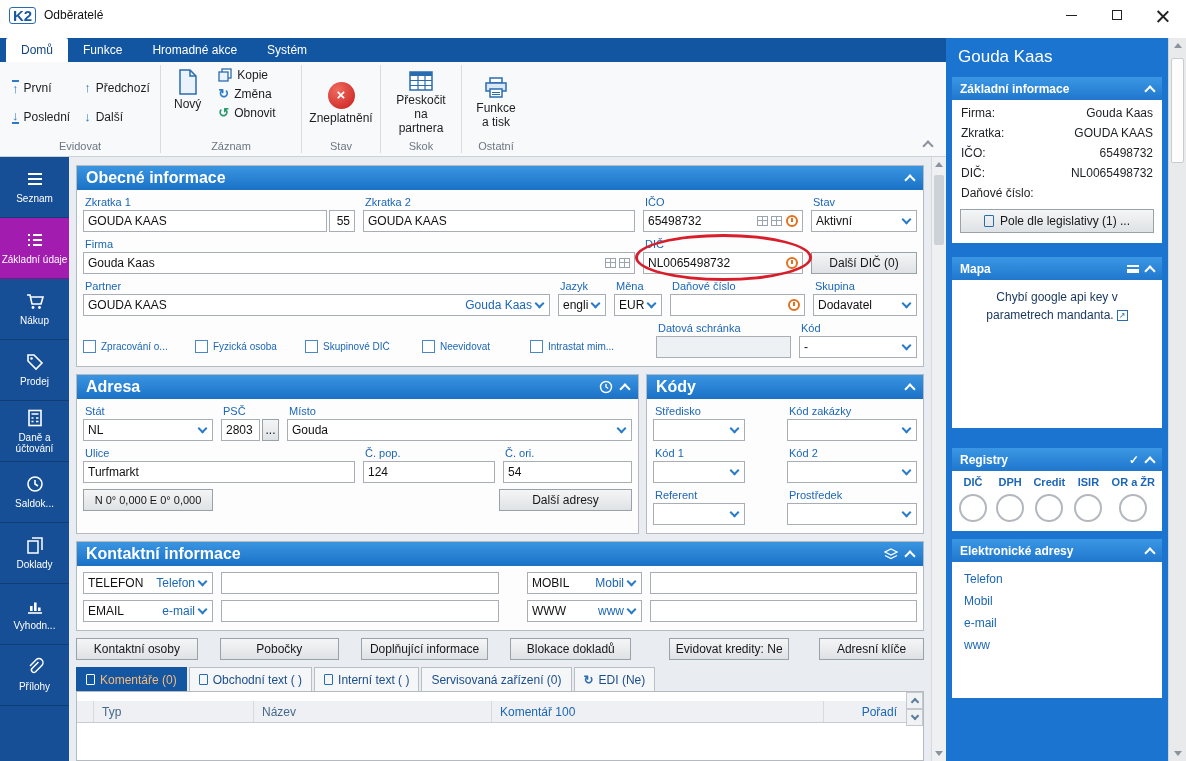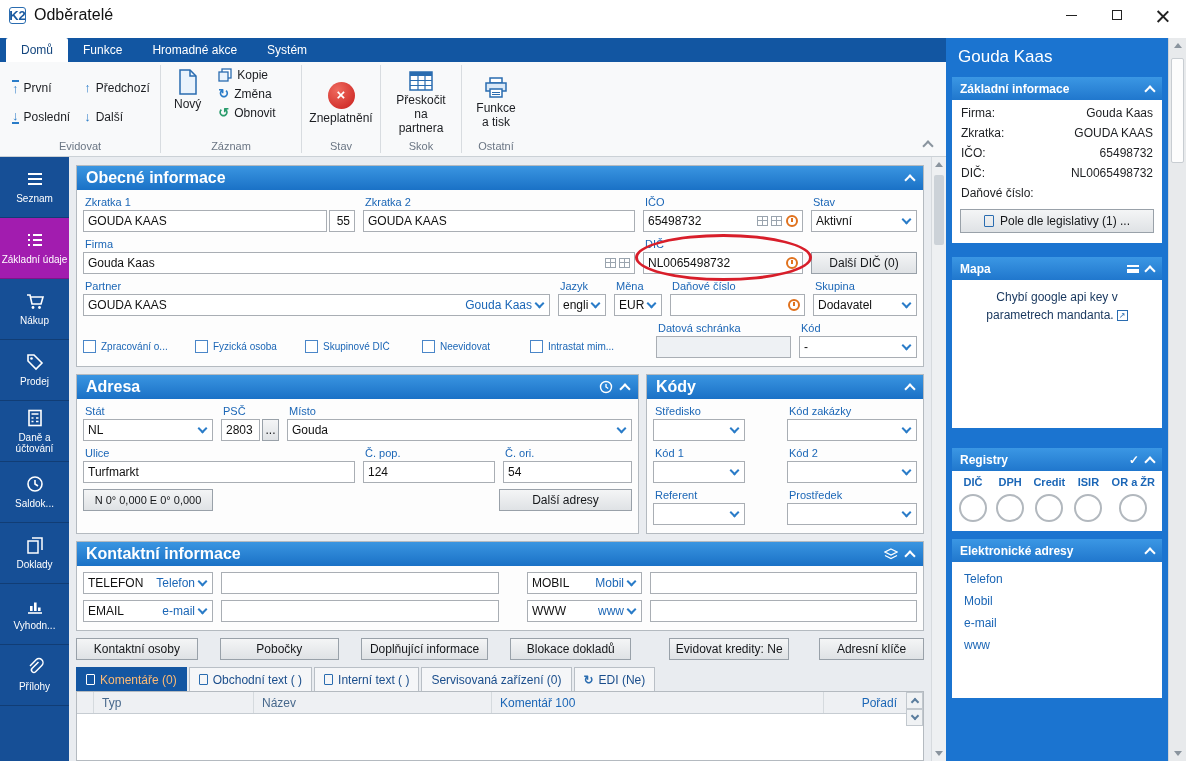--- a/index.html
+++ b/index.html
@@ -2,22 +2,22 @@
 <html><head>
 <meta charset="utf-8">
 <style>
   * { margin:0; padding:0; box-sizing:border-box; }
   html,body { width:1186px; height:761px; overflow:hidden; }
   body { font-family:"Liberation Sans", sans-serif; font-size:12px; background:#fff; position:relative; color:#16181b; }
 
   
   .titlebar { position:absolute; top:0; left:0; width:1186px; height:38px; background:#fff; }
   .tb-inner { display:flex; align-items:center; height:30px; padding-left:9px; }
-  .appbadge { width:17px; height:17px; border:1px solid #2a6cb0; border-radius:3px; color:#1b5aa0; font-size:13px; font-weight:bold; display:flex; align-items:center; justify-content:center; flex:none; }
-  .win-title { margin-left:8px; font-size:16px; color:#111; }
+  .appbadge { width:27px; height:17px; border:1px solid #2a6cb0; border-radius:3px; color:#1b5aa0; font-size:15px; font-weight:bold; display:flex; align-items:center; justify-content:center; flex:none; }
+  .win-title { margin-left:8px; font-size:12px; color:#111; }
   .win-controls { position:absolute; right:0; top:0; height:30px; display:flex; }
   .win-btn { width:46px; height:30px; display:flex; align-items:center; justify-content:center; }
   .ic-min { width:11px; height:0; border-top:1px solid #222; display:block; }
   .ic-max { width:10px; height:10px; border:1px solid #222; display:block; }
   .ic-close { position:relative; width:12px; height:12px; display:block; }
   .ic-close::before,.ic-close::after { content:""; position:absolute; left:5px; top:0; width:1.5px; height:15px; background:#222; }
   .ic-close::before { transform:rotate(45deg); }
   .ic-close::after { transform:rotate(-45deg); }
 
   
@@ -87,21 +87,21 @@
   
   .tabs { display:flex; gap:2px; margin-bottom:0; }
   .tab { height:24px; display:flex; align-items:center; padding:0 9px; background:#f5f6f8; border:1px solid #b9bfc6; border-bottom:none; color:#1b4e8c; font-size:12px; gap:5px; }
   .tab.active { background:#1356a2; color:#fdba74; border-color:#1356a2; }
   .doc { width:9px; height:11px; border:1.5px solid #2a6cb0; border-radius:1px; flex:none; }
   .tab.active .doc { border-color:#fff; }
   .sync::before { content:"↻"; color:#2a6cb0; font-weight:bold; }
 
   
   .tablewrap { flex:1; background:#fff; border:1px solid #b4bac0; position:relative; display:flex; flex-direction:column; min-height:40px; }
-  .thead { height:22px; background:#eef0f3; border-bottom:1px solid #c6ccd2; display:flex; align-items:center; }
+  .thead { height:22px; background:#eef0f3; border-bottom:1px solid #c6ccd2; display:flex; align-items:center;margin-top:9px; }
   .th { padding:0 8px; font-size:12px; color:#47688c; border-right:1px solid #d5dade; height:100%; display:flex; align-items:center; }
   .th.blue { color:#1b66b6; }
   .tbody { flex:1; background:#fff; }
   .tscroll { position:absolute; right:0; top:0; width:17px; height:34px; display:flex; flex-direction:column; }
   .tsb { flex:1; background:#f0f2f4; border:1px solid #c2c8ce; display:flex; align-items:center; justify-content:center; }
   .cup { width:6px; height:6px; border-left:2px solid #5b7d9e; border-top:2px solid #5b7d9e; transform:rotate(45deg); margin-top:3px; }
   .cdn { width:6px; height:6px; border-right:2px solid #5b7d9e; border-bottom:2px solid #5b7d9e; transform:rotate(45deg); margin-bottom:3px; }
 
   
   .mscroll { position:absolute; top:157px; left:931px; width:15px; bottom:0; background:#eef0f2; border-left:1px solid #d6dade; }

